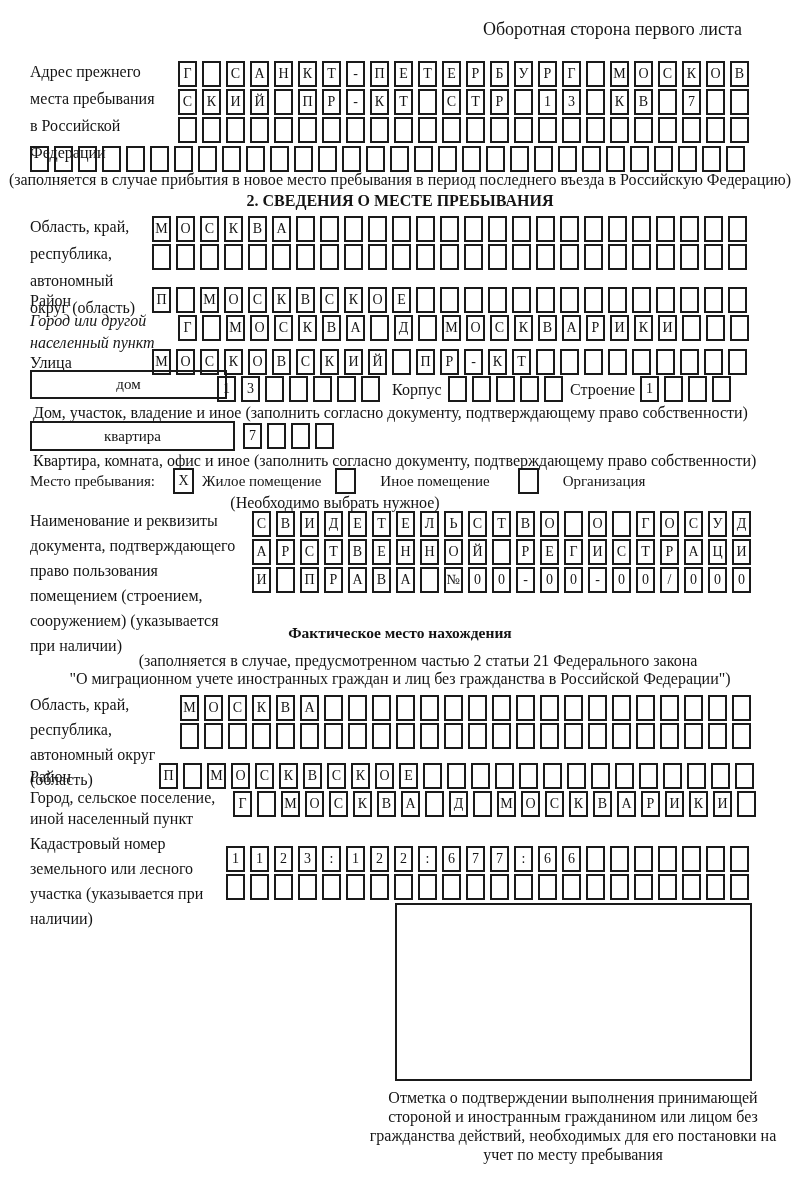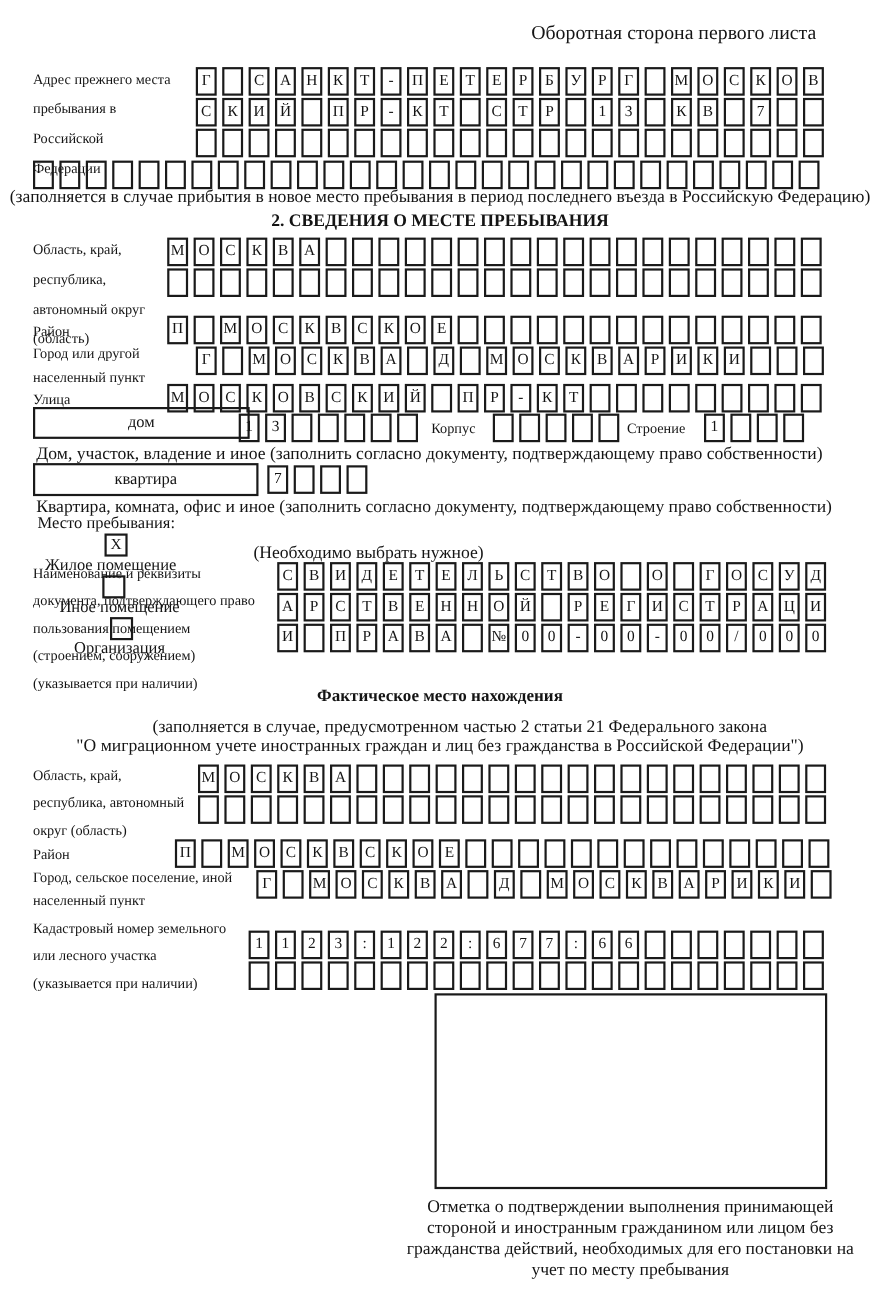--- a/index.html
+++ b/index.html
@@ -1,38 +1,38 @@
 <!DOCTYPE html>
 <html><head>
 <meta charset="utf-8">
 <style>
   * { margin:0; padding:0; box-sizing:border-box; }
   html,body { background:#ffffff; }
   #page { position:relative; width:800px; height:1180px; background:#fff;
           font-family:"Liberation Serif", serif; color:#141414; overflow:hidden; }
   .abs { position:absolute; }
-  .label { font-size:13px; line-height:26px; }
+  .label { font-size:16px; line-height:26px; }
   .lh27 { line-height:27px; }
   .lh25 { line-height:25px; }
   .lh22 { line-height:22px; }
   .lh21 { line-height:21px; }
   .small { font-size:16px; line-height:17px; }
   .bold { font-weight:bold; }
   .center { text-align:center; }
   .fullw { left:0; width:800px; }
   .cells { position:absolute; display:flex; }
   .cell { flex:0 0 19px; width:19px; height:26px; border:2px solid #1a1a1a; margin-right:5px;
           display:flex; align-items:center; justify-content:center;
           font-size:14px; line-height:1; }
   .cell:last-child { margin-right:0; }
   .bigbox { position:absolute; border:2px solid #1a1a1a; display:flex;
             align-items:center; justify-content:center; font-size:15px; }
   .checkbox { flex:0 0 21px; width:21px; height:26px; border:2px solid #1a1a1a;
               display:flex; align-items:center; justify-content:center; font-size:14px; }
-  .stayrow { position:absolute; display:flex; align-items:center; height:26px;flex-direction:column; }
+  .stayrow { position:absolute; display:flex; align-items:center; height:26px; }
   .stayrow .txt { font-size:15px; white-space:nowrap; }
   .stampbox { position:absolute; border:2px solid #1a1a1a; background:#fff; }
 </style>
 </head>
 <body>
 
 <div id="page">
 
   <div class="abs label" style="top:16px; right:58px; font-size:18px;">Оборотная сторона первого листа</div>
 
@@ -229,21 +229,21 @@
       <div class="cell"></div>
       <div class="cell"></div>
       <div class="cell"></div>
       <div class="cell"></div>
       <div class="cell"></div>
       <div class="cell"></div>
       <div class="cell"></div>
       <div class="cell"></div>
     </div>
 
-  <div class="abs label lh22" style="left:30px; top:310px; width:145px;">Город или другой населенный пункт</div>
+  <div class="abs label lh22" style="left:30px; top:310px; width:145px;font-style:italic;">Город или другой населенный пункт</div>
   <div class="cells" style="left:178px; top:315px;">
       <div class="cell">Г</div>
       <div class="cell"></div>
       <div class="cell">М</div>
       <div class="cell">О</div>
       <div class="cell">С</div>
       <div class="cell">К</div>
       <div class="cell">В</div>
       <div class="cell">А</div>
       <div class="cell"></div>

